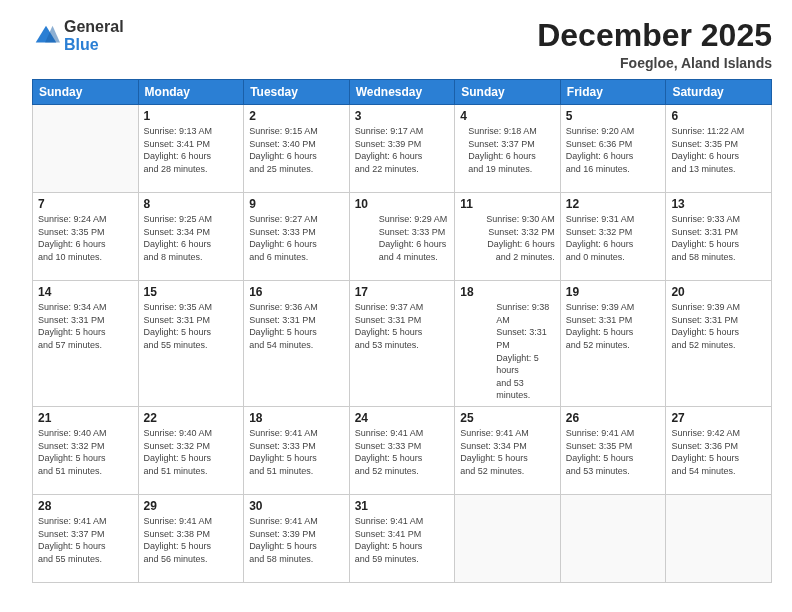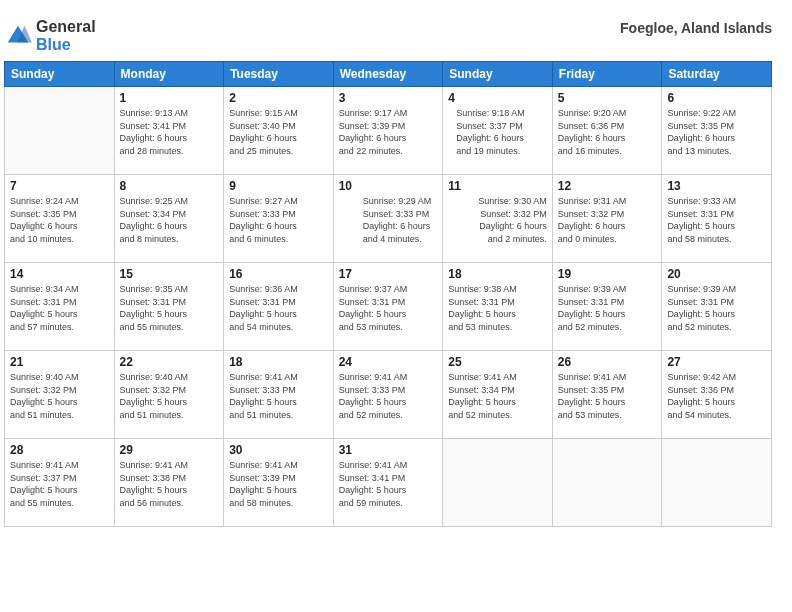--- a/index.html
+++ b/index.html
@@ -6,21 +6,21 @@
     body {
       width: 792px;
       height: 612px;
       font-family: Arial, sans-serif;
       background: #fff;
       overflow: hidden;
     }
     .page {
       width: 792px;
       height: 468px;
-      padding: 18px 20px 10px 4px;
+      padding: 18px 20px 10px 32px;
       display: flex;
       flex-direction: column;
     }
     .header {
       display: flex;
       justify-content: space-between;
       align-items: flex-start;
       margin-bottom: 8px;
     }
     .logo {
@@ -111,20 +111,21 @@
       <svg class="logo-icon" viewBox="0 0 30 30">
         <polygon points="15,4 26,22 4,22" fill="#2b7fd4"></polygon>
         <polygon points="22,4 30,22 14,22" fill="#1a5fa8" opacity="0.5"></polygon>
       </svg>
       <div class="logo-text">
         <span class="logo-general">General</span>
         <span class="logo-blue">Blue</span>
       </div>
     </div>
     <div class="title-block">
+      <div class="month-title">December 2025</div>
       <div class="subtitle">Foegloe, Aland Islands</div>
     </div>
   </div>
 
   <table class="calendar">
     <thead>
       <tr>
         <th>Sunday</th>
         <th>Monday</th>
         <th>Tuesday</th>
@@ -167,21 +168,21 @@
           </td>
           <td>
             <span class="day-number">5</span>
             <div class="day-info" style="white-space: pre-line;">Sunrise: 9:20 AM
 Sunset: 6:36 PM
 Daylight: 6 hours
 and 16 minutes.</div>
           </td>
           <td>
             <span class="day-number">6</span>
-            <div class="day-info" style="white-space: pre-line;">Sunrise: 9:22 AM
+            <div class="day-info" style="white-space: pre-line;">Sunrise: 11:22 AM
 Sunset: 3:35 PM
 Daylight: 6 hours
 and 13 minutes.</div>
           </td>
         </tr>
         <tr>
           <td>
             <span class="day-number">7</span>
             <div class="day-info" style="white-space: pre-line;">Sunrise: 9:24 AM
 Sunset: 3:35 PM
@@ -255,21 +256,21 @@
           </td>
           <td>
             <span class="day-number">17</span>
             <div class="day-info" style="white-space: pre-line;">Sunrise: 9:37 AM
 Sunset: 3:31 PM
 Daylight: 5 hours
 and 53 minutes.</div>
           </td>
           <td>
             <span class="day-number">18</span>
-            <div class="day-info" style="white-space: pre-line;">Sunrise: 9:38 AM
+            <div class="day-info" style="white-space: pre-line; margin-left: 36px;">Sunrise: 9:38 AM
 Sunset: 3:31 PM
 Daylight: 5 hours
 and 53 minutes.</div>
           </td>
           <td>
             <span class="day-number">19</span>
             <div class="day-info" style="white-space: pre-line;">Sunrise: 9:39 AM
 Sunset: 3:31 PM
 Daylight: 5 hours
 and 52 minutes.</div>

